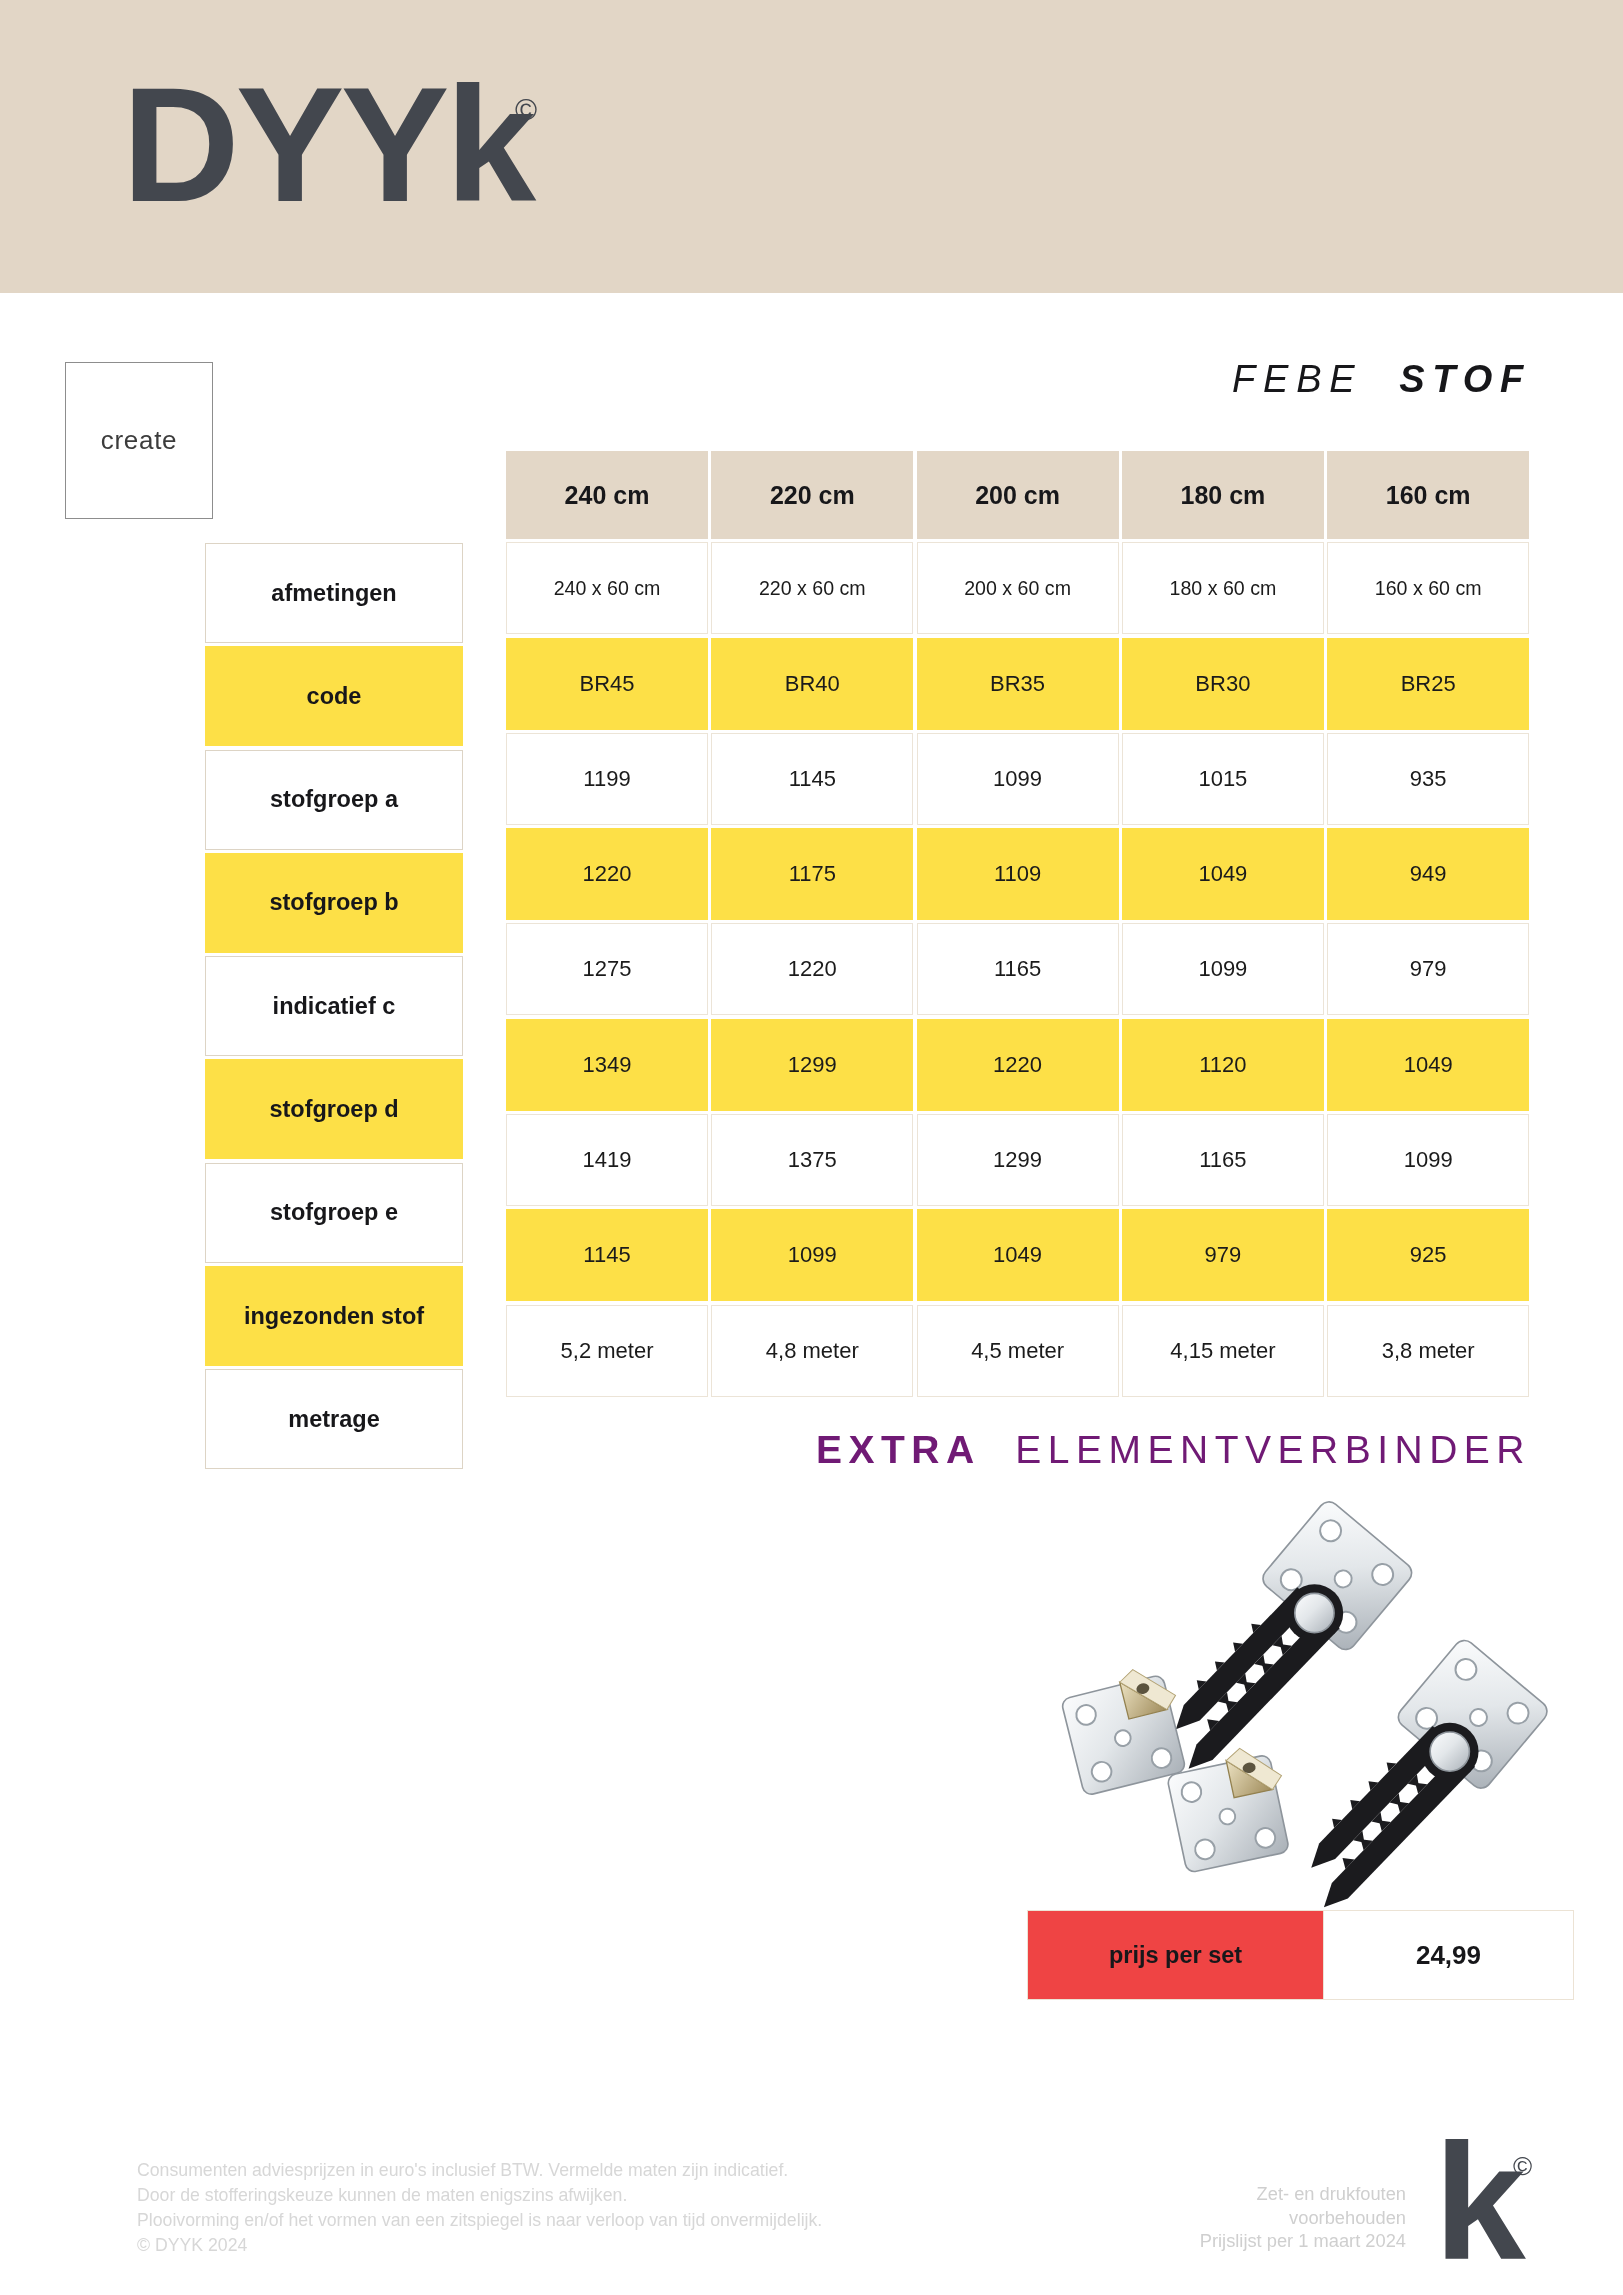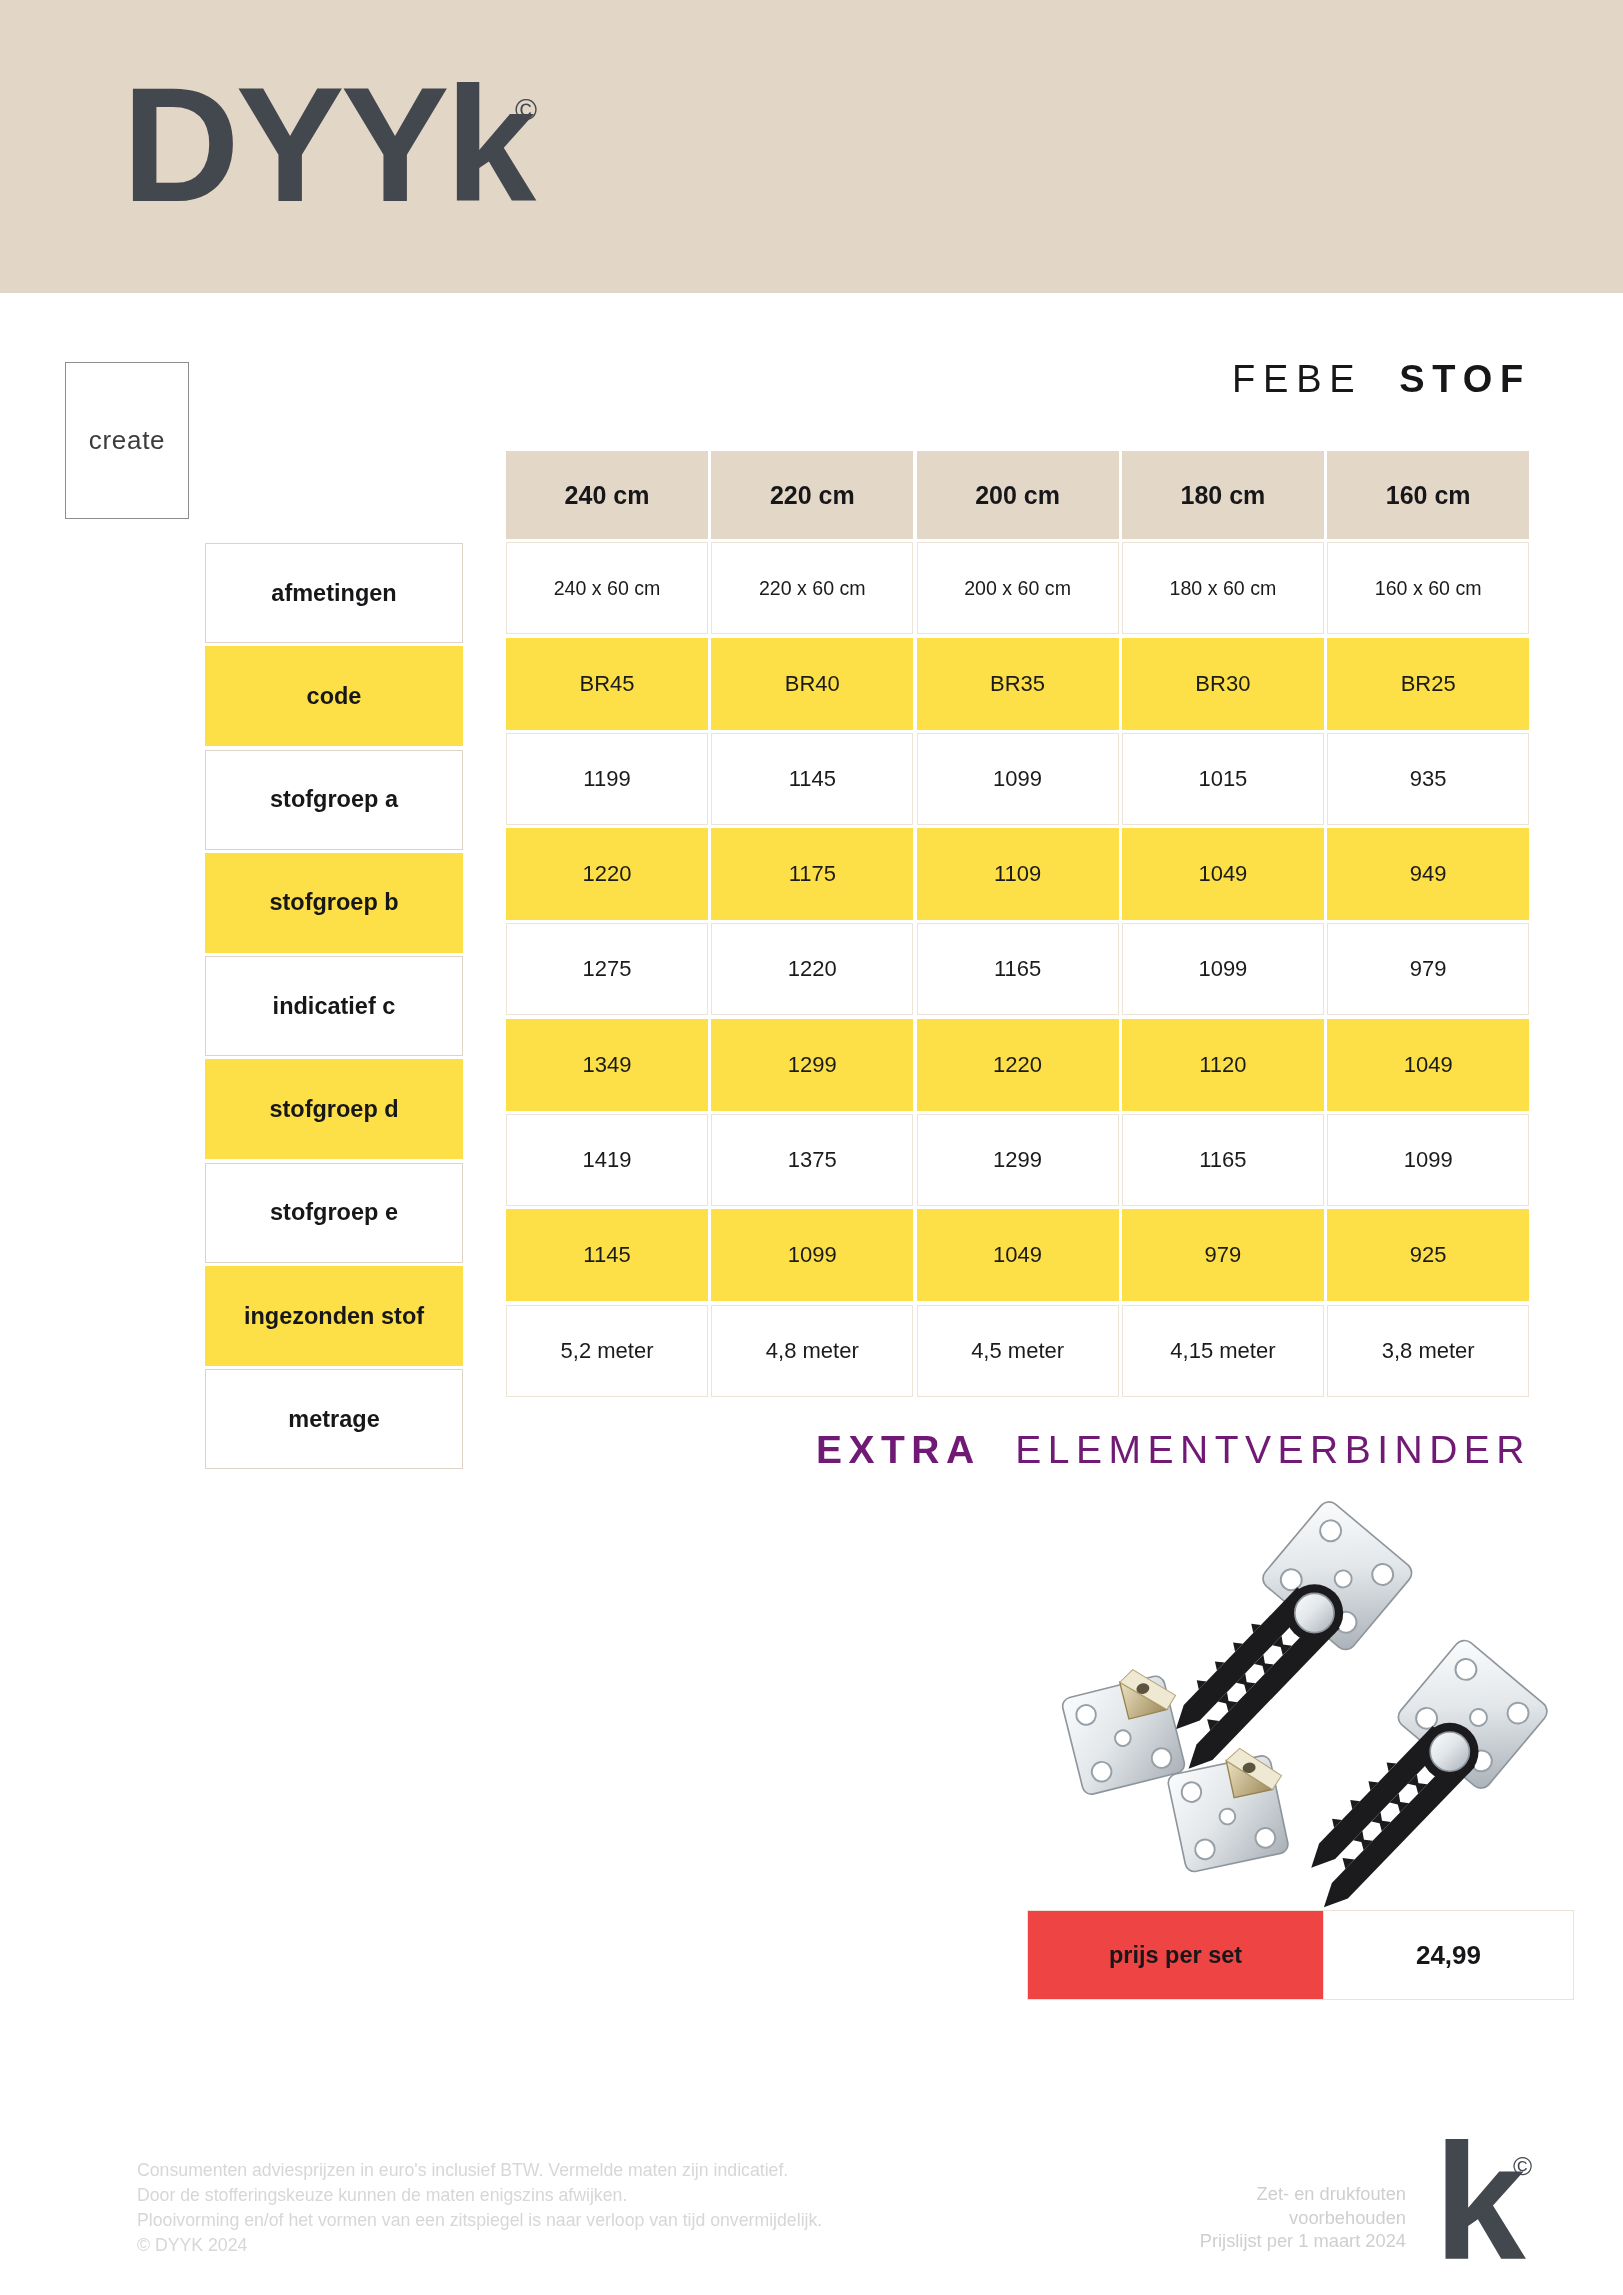--- a/index.html
+++ b/index.html
@@ -7,27 +7,27 @@
         font-family:"Liberation Sans",sans-serif;color:#1a1a1a;}
   *{box-sizing:border-box;}
 
   
   .band{position:absolute;left:0;top:0;width:1623px;height:293px;background:#e2d6c6;}
   .logo{position:absolute;left:122px;top:63px;font-size:163px;font-weight:bold;
         letter-spacing:-3.9px;color:#43474e;line-height:1;}
   .logo-c{position:absolute;left:515px;top:95px;font-size:30px;color:#43474e;line-height:1;}
 
   
-  .create-box{position:absolute;left:65px;top:362px;width:124px;height:157px;background:#ffffff;
+  .create-box{position:absolute;left:65px;top:362px;width:148px;height:157px;background:#ffffff;
         border:1.3px solid #8d8d8d;display:flex;align-items:center;justify-content:center;}
   .create-box span{font-size:26px;color:#3c3c3c;letter-spacing:0.7px;}
 
   
   .febe-title{position:absolute;top:358px;right:92px;font-size:38px;letter-spacing:7.8px;
-        color:#17171a;white-space:nowrap;}
+        color:#17171a;white-space:nowrap;font-style:italic;}
   .extra-title{position:absolute;top:1428px;right:92px;font-size:39px;letter-spacing:6.5px;
         color:#701a75;white-space:nowrap;}
   .t-reg{font-weight:400;} .t-bold{font-weight:700;}
 
   
   .ptable{position:absolute;left:205px;top:451px;width:1325px;height:942px;}
   .labels{position:absolute;left:0;top:92px;width:258px;display:flex;flex-direction:column;gap:3.3px;}
   .labels .cell{height:100px;}
   .dgrid{position:absolute;left:301px;top:0;display:grid;
         grid-template-columns:repeat(5,202px);grid-template-rows:88px repeat(9,92px);gap:3.3px;}

